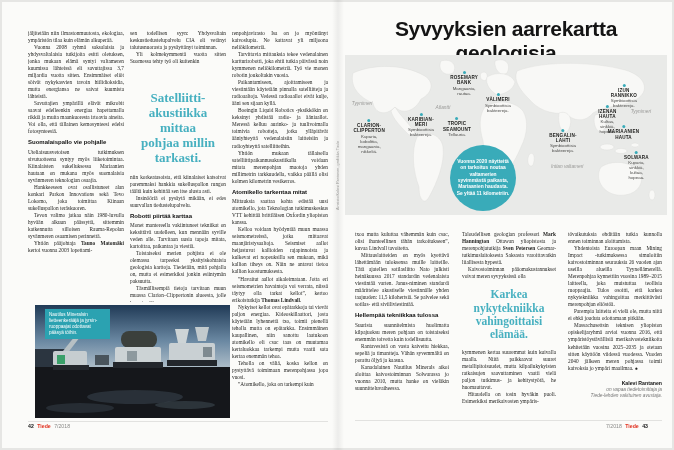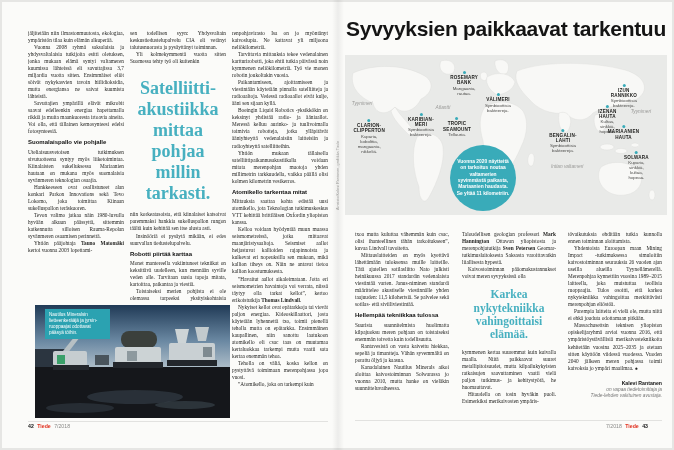--- a/index.html
+++ b/index.html
@@ -8,21 +8,21 @@
   .gutter{position:absolute;left:332px;top:0;width:12px;height:100%;
           background:linear-gradient(90deg,rgba(0,0,0,0) 0%,rgba(0,0,0,.06) 50%,rgba(0,0,0,0) 100%);}
   
   .col{position:absolute;width:96px;font-size:5.3px;line-height:1.33;color:#1f1f1d;
        text-align:justify;overflow:hidden;}
   .col .p{text-indent:6px;margin:0;}
   .col .p.ni{text-indent:0;}
   .col .h{font-family:"Liberation Sans",sans-serif;font-weight:bold;font-size:6px;
           margin:4px 0 1.5px;text-indent:0;text-align:left;color:#111;}
   .col .pull{font-weight:bold;color:#47b0c0;text-align:center;white-space:pre-line;
-             font-size:18px;line-height:1.16;margin:13px 0 8px;text-indent:0;}
+             font-size:13px;line-height:1.16;margin:25px 0 8px;text-indent:0;}
   .col .pull.small{font-size:11.5px;margin:8px 0 7px;text-align:center;}
   .col .author{margin-top:8px;text-align:right;font-family:"Liberation Sans",sans-serif;}
   .col .author .an{font-weight:bold;font-size:5.2px;color:#111;}
   .col .author .al{font-size:4.8px;color:#777;font-style:italic;white-space:pre-line;}
   
   .headline{position:absolute;left:345px;top:17px;width:322px;text-align:center;
             font-family:"Liberation Sans",sans-serif;font-weight:bold;font-size:21px;
             letter-spacing:-.3px;color:#141414;}
   .subtitle{position:absolute;left:345px;top:42px;width:322px;text-align:center;
             font-family:"Liberation Sans",sans-serif;font-size:10px;color:#6d6d6b;}
@@ -140,21 +140,21 @@
 pääsyä töihin.</div>
   </div>
 
   <div class="rule" style="left:28px;top:421px;width:300px"></div>
   <div class="footer fl">
     <span class="pg">42</span>
     <span class="br">Tiede</span>
     <span class="is">7/2018</span>
   </div>
 
-  <h1 class="headline" style="margin:0">Syvyyksien paikkaavat tarkentuu</h1>
+  <h1 class="headline" style="margin:0">Syvyyksien aarrekartta geologisia</h1>
 
   <div class="map">
     <svg width="322" height="160" viewBox="0 0 322 160">
       <rect x="0" y="0" width="322" height="160" fill="#e9eae8"></rect>
       <g fill="#f8f8f6" stroke="#dcdcda" stroke-width="0.4">
 
         <path d="M8,18 C30,8 60,10 78,20 C90,26 88,38 76,44 C70,56 58,60 50,52 C40,62 30,58 28,48 C18,44 4,34 8,18 Z"></path>
         <path d="M50,52 C56,62 64,68 70,78 L64,80 C56,72 48,64 46,56 Z"></path>
 
         <path d="M96,6 C106,3 113,10 108,18 C100,22 92,15 96,6 Z"></path>

